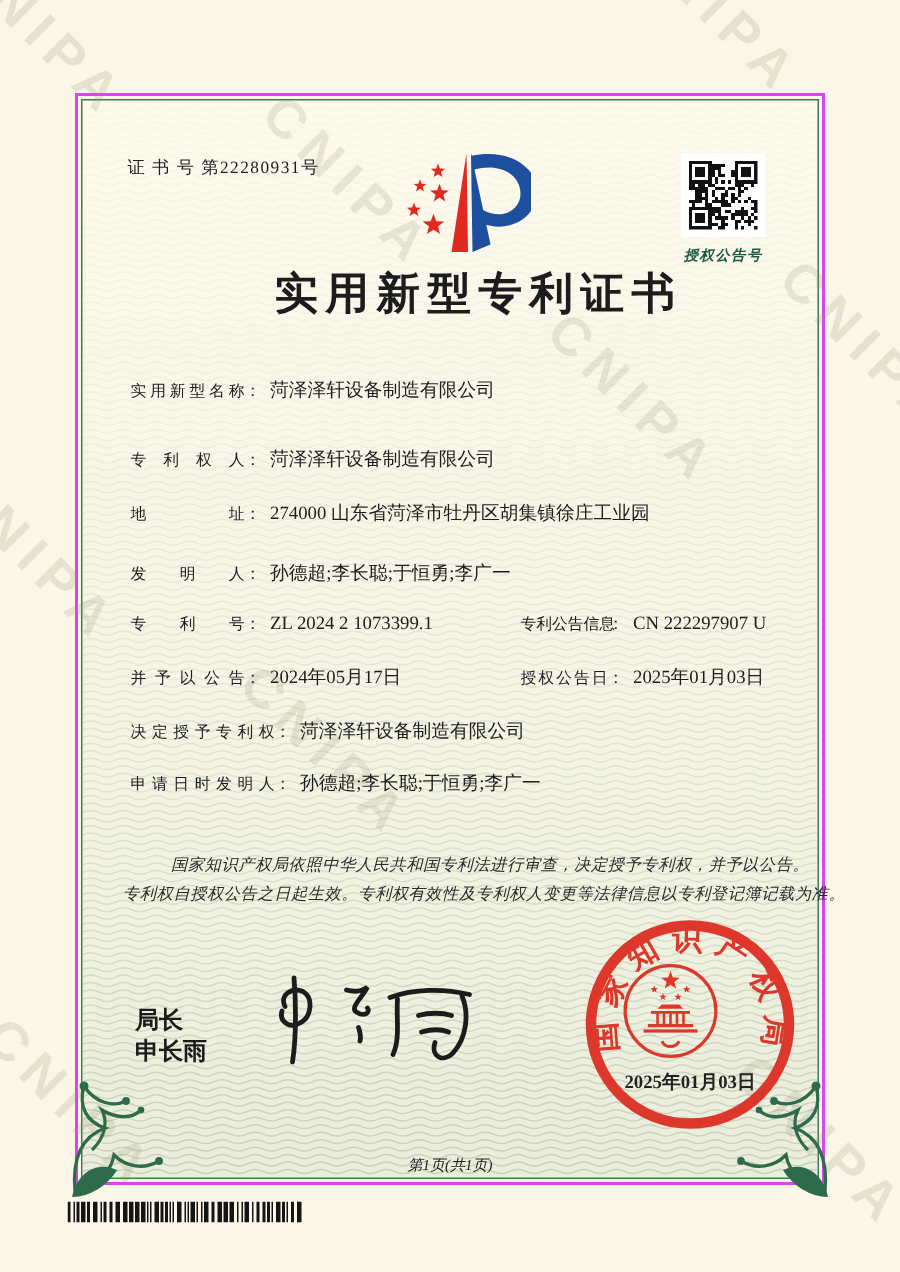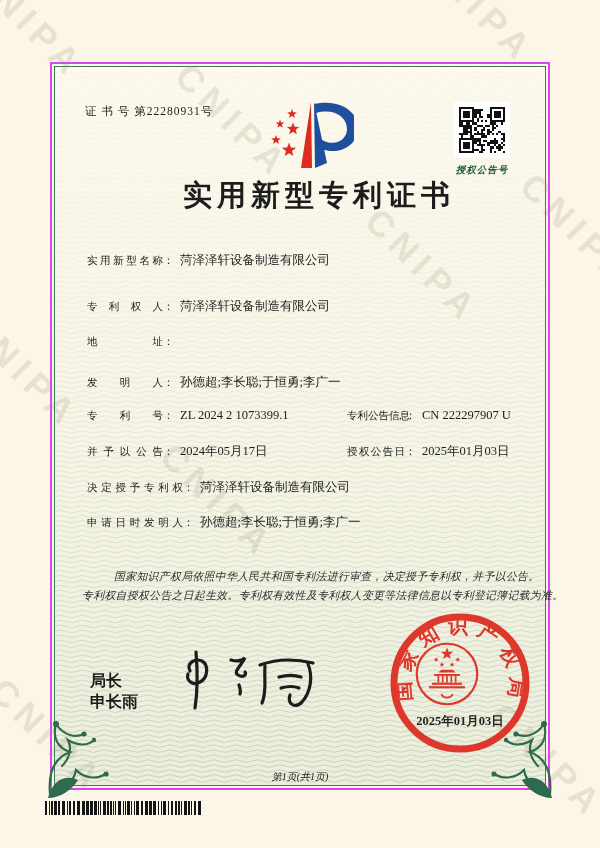--- a/index.html
+++ b/index.html
@@ -419,20 +419,21 @@
         <span class="val">菏泽泽轩设备制造有限公司</span>
       </div>
       <div class="row" style="left:35px;top:234px">
         <span class="lbl lbl-l">专利权人</span>
           <span class="colon">：</span>
         <span class="val">菏泽泽轩设备制造有限公司</span>
       </div>
       <div class="row" style="left:35px;top:270px">
         <span class="lbl lbl-l">地址</span>
           <span class="colon">：</span>
+        <span class="val">274000 山东省菏泽市牡丹区胡集镇徐庄工业园</span>
       </div>
       <div class="row" style="left:35px;top:310px">
         <span class="lbl lbl-l">发明人</span>
           <span class="colon">：</span>
         <span class="val">孙德超;李长聪;于恒勇;李广一</span>
       </div>
       <div class="row" style="left:35px;top:344px">
         <span class="lbl lbl-l">专利号</span>
           <span class="colon">：</span>
         <span class="val">ZL 2024 2 1073399.1</span>

